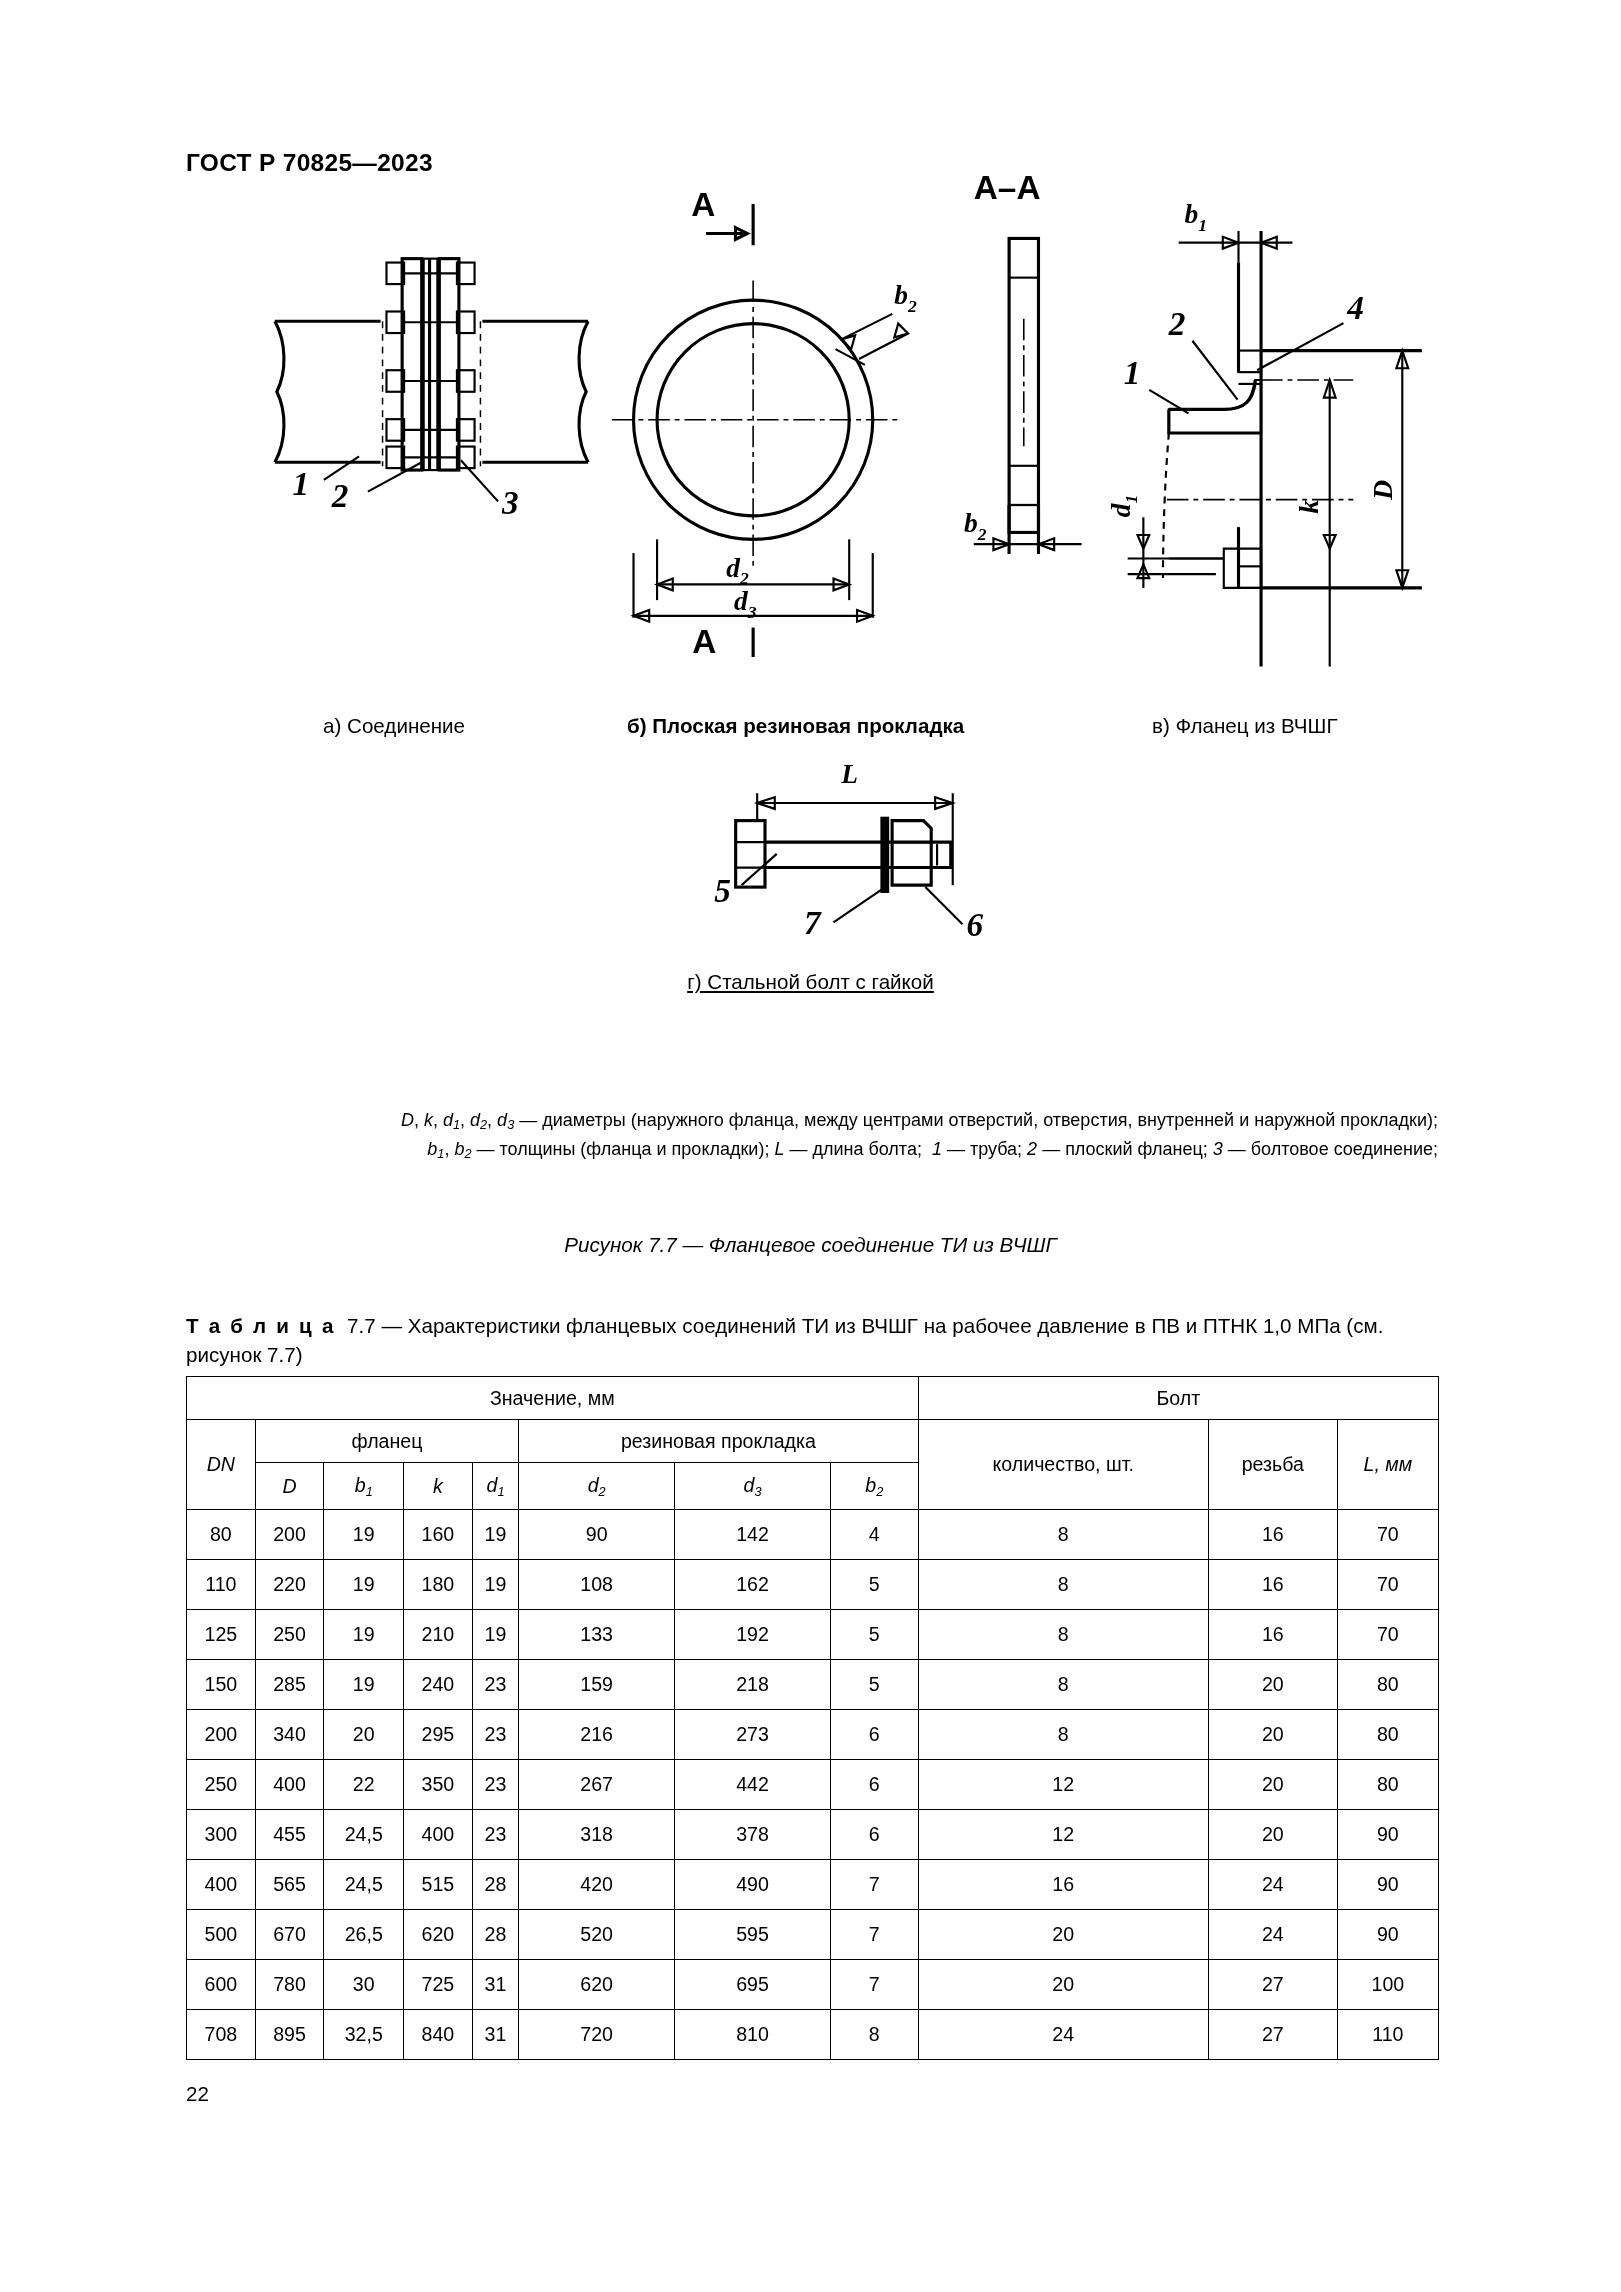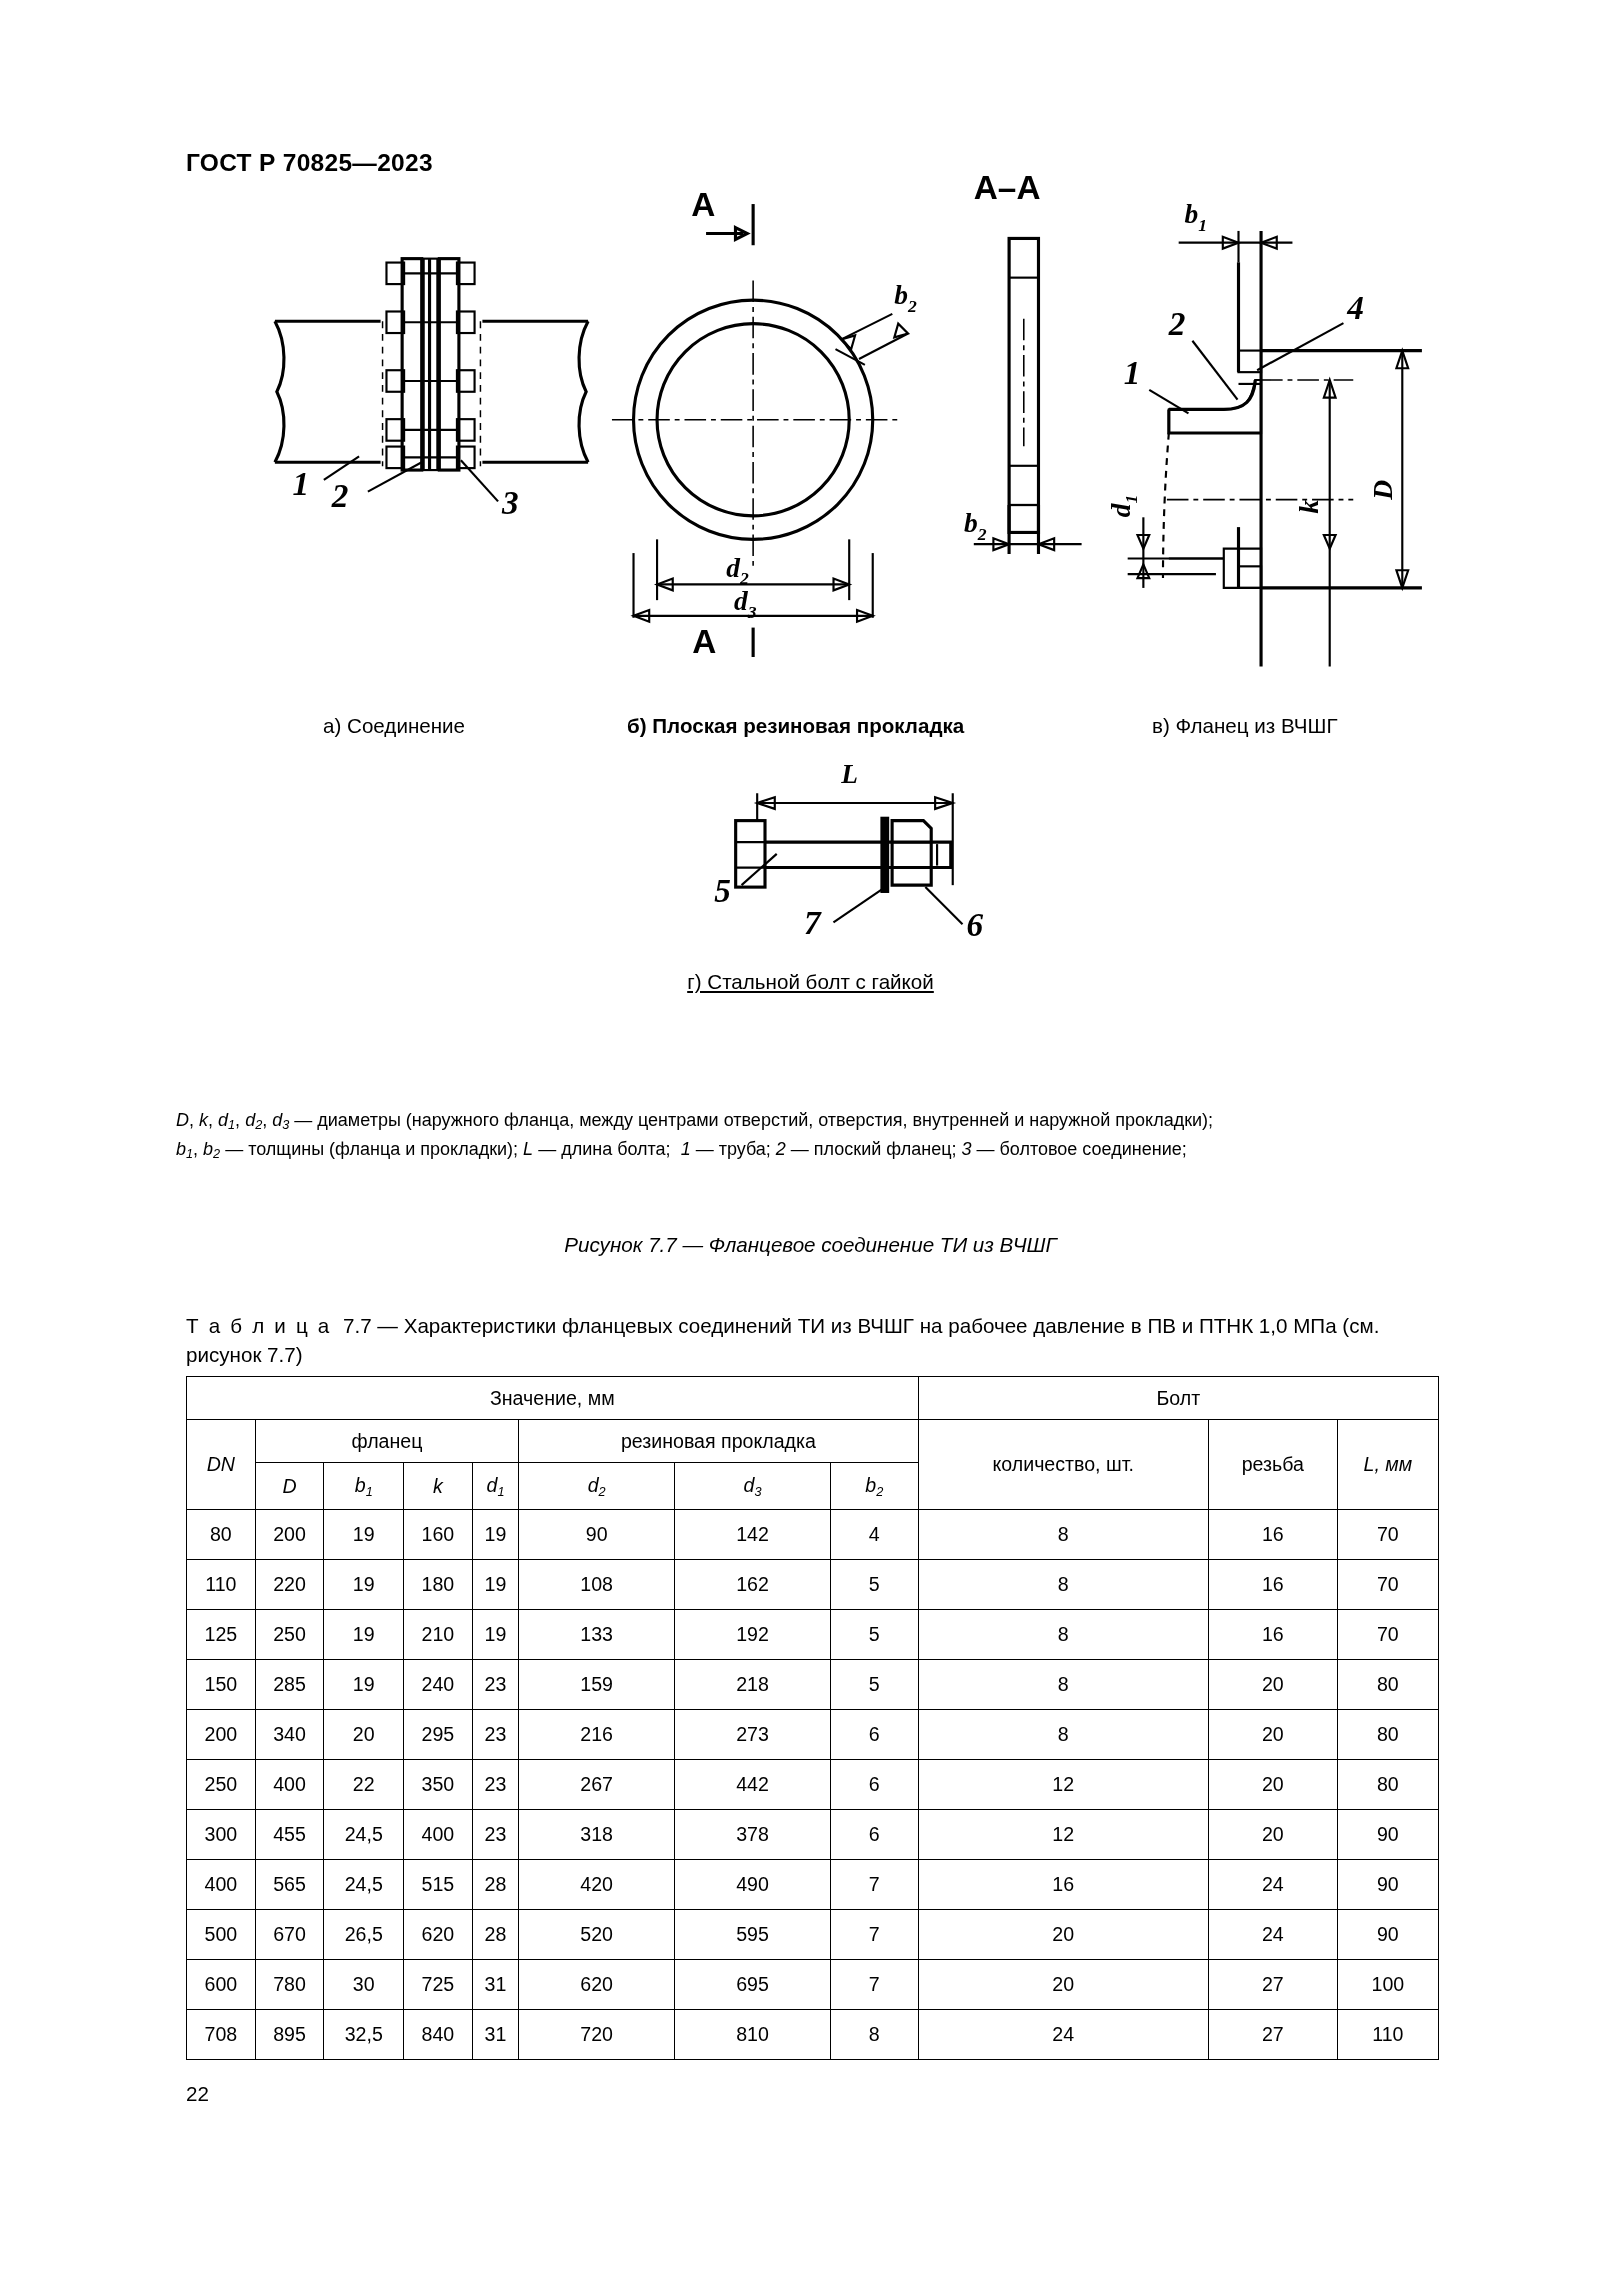--- a/index.html
+++ b/index.html
@@ -25,37 +25,37 @@
 
   .fig-cell { position:absolute; }
 
   
   .fig-caption {
     position:absolute; font-size:20.6px; white-space:nowrap;text-align:right;
   }
 
   
   .legend {
-    position:absolute; left:176px; top:1106px; width:1274px;
-    text-align:left; font-size:18px; line-height:1.62;
+    position:absolute; left:164px; top:1106px; width:1274px;
+    text-align:right; font-size:18px; line-height:1.62;
   }
   .legend i { font-style:italic; }
   .legend .sub { font-size:12.7px; vertical-align:-2.9px; font-style:italic;}
 
   .fig-title {
     position:absolute; left:0; top:1233px; width:1621px;
     text-align:center; font-size:20.6px;font-style:italic;
   }
 
   
   .table-title {
     position:absolute; left:186px; top:1311px; width:1264px;
     font-size:20.6px; line-height:1.42;
   }
-  .table-title .spaced { letter-spacing:2.2px; }
+  .table-title .spaced { letter-spacing:2.2px;font-weight:bold; }
 
   table.spec {
     position:absolute; left:186px; top:1376px;
     width:1253px;
     border-collapse:collapse;
     font-size:19.6px;
   }
   table.spec td, table.spec th {
     border:1.6px solid #000;
     text-align:center;

